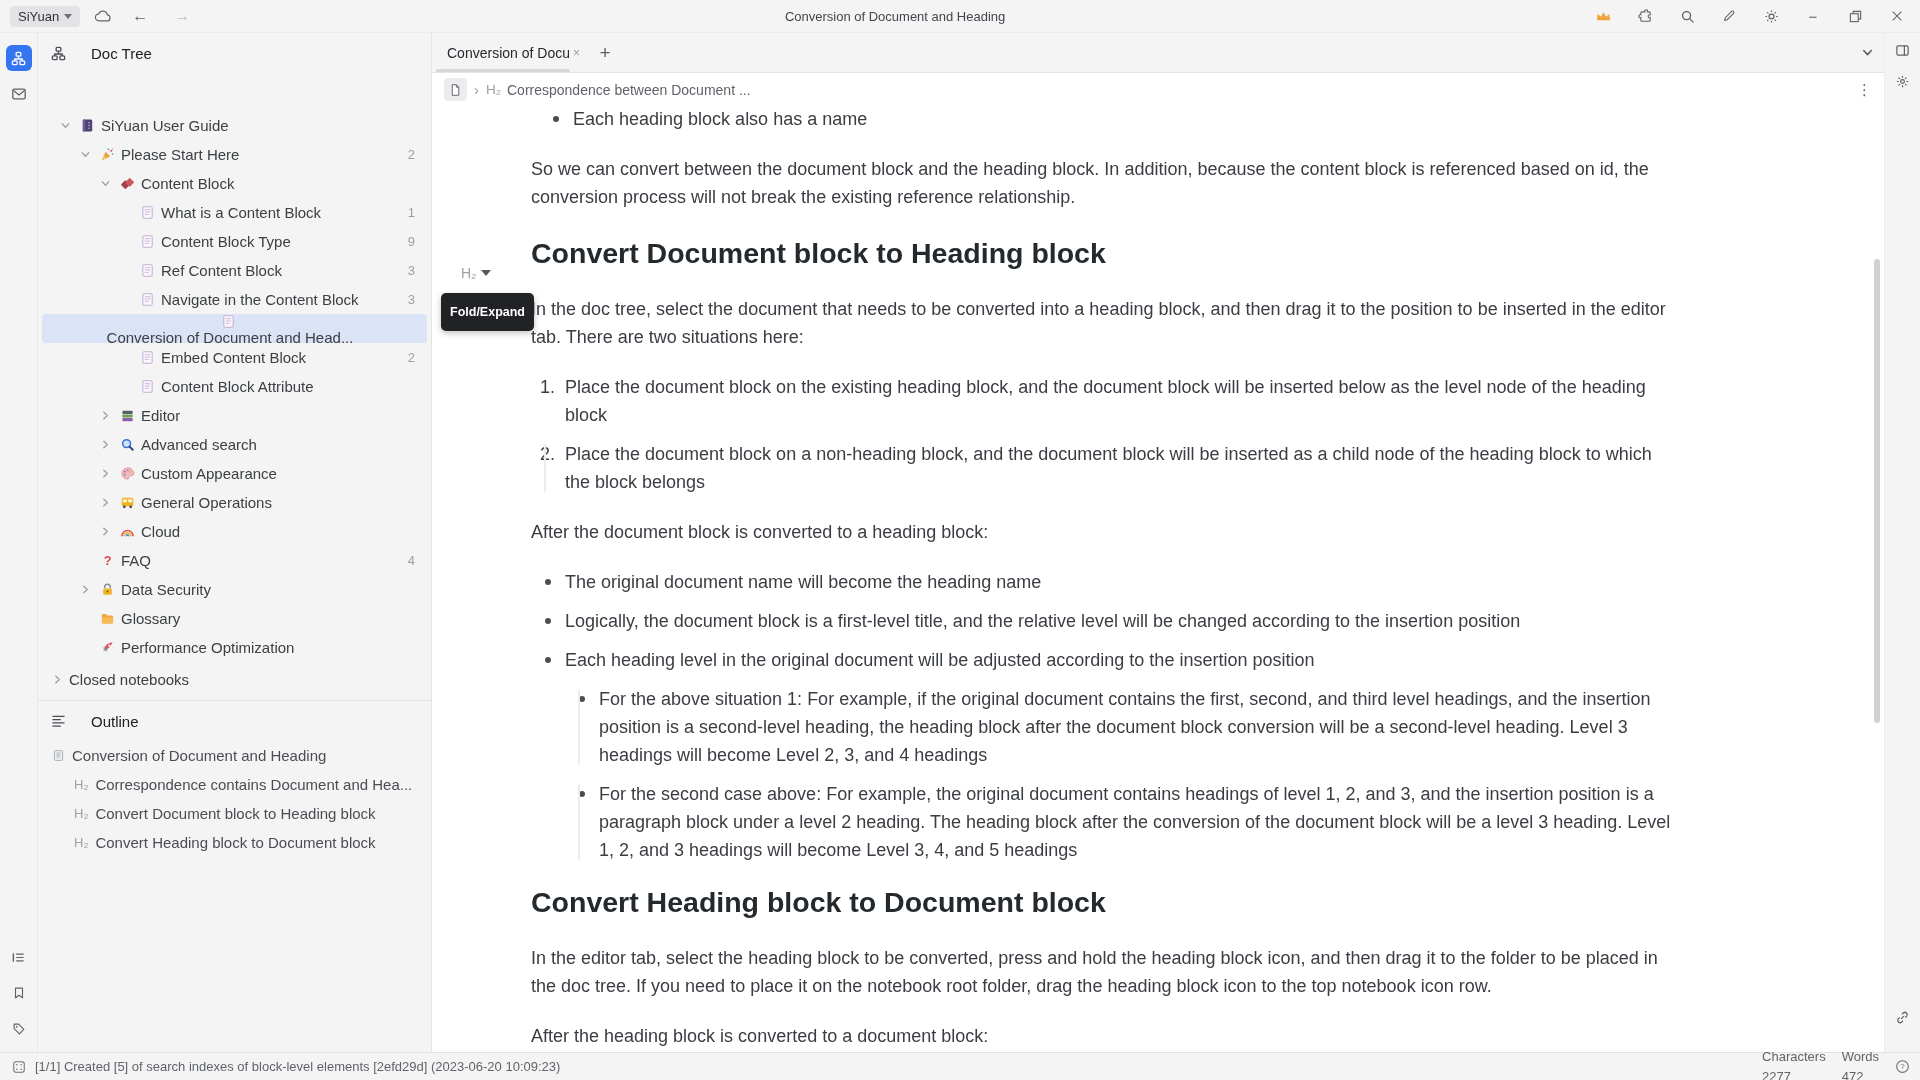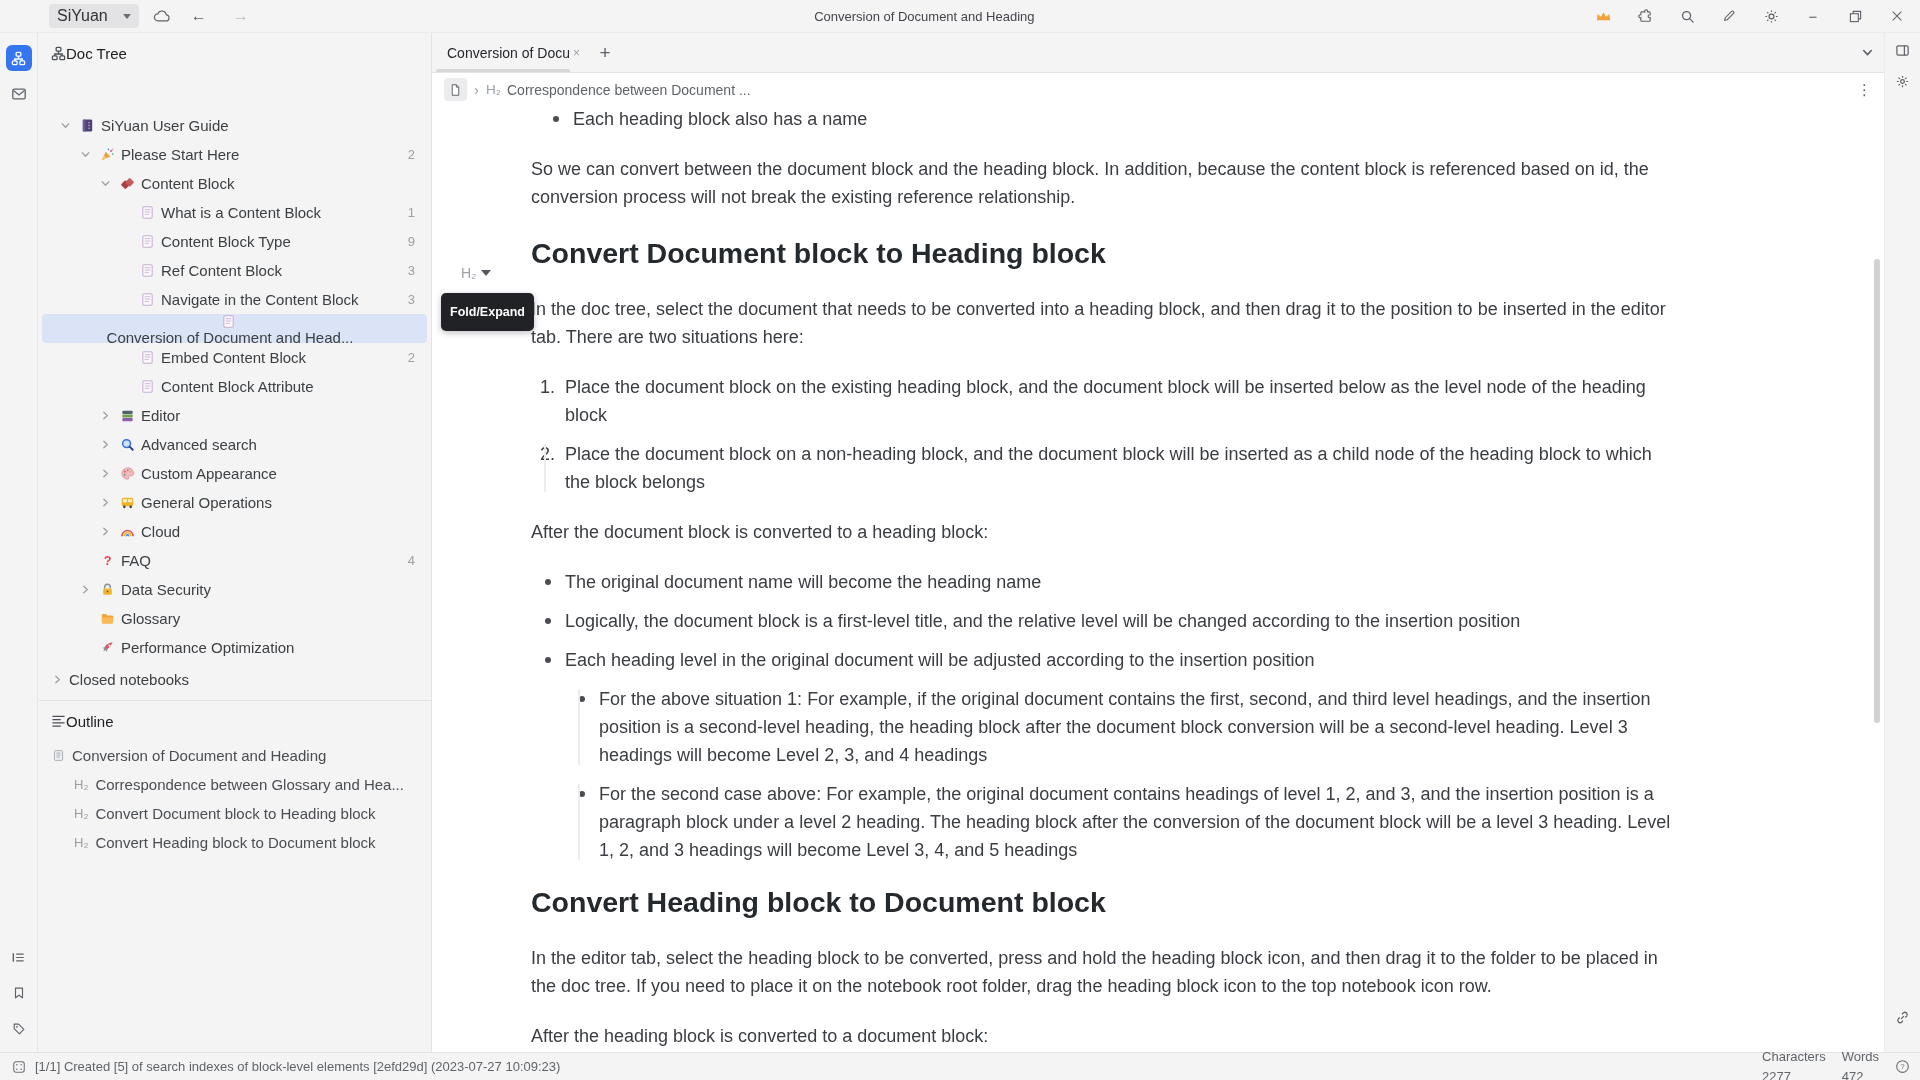--- a/index.html
+++ b/index.html
@@ -3,40 +3,40 @@
 <meta charset="utf-8">
 <style>
   * { margin:0; padding:0; box-sizing:border-box; }
   html,body { width:1920px; height:1080px; overflow:hidden; }
   body { font-family:"Liberation Sans","DejaVu Sans",sans-serif; background:#f4f4f5; color:#3c4043; }
   svg { display:block; }
 
   
   .titlebar { height:33px; display:flex; align-items:center; background:#f4f4f5; border-bottom:1px solid #ececee; padding:0 10px; position:relative; }
   .tb-left { display:flex; align-items:center; gap:14px; flex:none; }
-  .appmenu { display:flex; align-items:center; gap:15px; background:#e3e3e6; border-radius:4px; padding:3px 8px; font-size:16px; color:#2f3237; cursor:pointer;margin-left:39px; }
+  .appmenu { display:flex; align-items:center; gap:5px; background:#e3e3e6; border-radius:4px; padding:3px 8px; font-size:13px; color:#2f3237; cursor:pointer; }
   .chev-dn { width:0;height:0;border-left:4px solid transparent;border-right:4px solid transparent;border-top:5px solid #6b7075; }
   .navbtn { font-size:16px; color:#5f6368; padding:0 6px; cursor:pointer; line-height:1; }
   .navbtn.disabled { color:#bcbfc4; }
   .tb-title { flex:1; text-align:center; font-size:13px; color:#43464c; }
   .tb-right { display:flex; align-items:center; gap:24px; flex:none; padding-right:4px; }
   .tb-ic { cursor:pointer; display:flex; align-items:center; justify-content:center; width:18px; height:18px; color:#5f6368; font-size:15px; }
 
   
   .app { display:flex; height:1019px; }
 
   
   .dock-left { width:38px; background:#f4f4f5; border-right:1px solid #e8e8ea; display:flex; flex-direction:column; align-items:center; padding:12px 0 10px; }
   .dock-btn { width:26px; height:26px; border-radius:6px; display:flex; align-items:center; justify-content:center; margin-bottom:10px; cursor:pointer; }
   .dock-btn.active { background:#3575f0; }
   .dock-spacer { flex:1; }
 
   
   .sidebar { width:394px; background:#f4f4f5; border-right:1px solid #e3e3e5; display:flex; flex-direction:column; overflow:hidden; }
-  .panel-head { display:flex; align-items:center; gap:0; height:40px; padding:0 13px; font-size:15px; color:#202124; flex:none; }
+  .panel-head { display:flex; align-items:center; gap:25px; height:40px; padding:0 13px; font-size:15px; color:#202124; flex:none; }
   .tree { flex:none;margin-top:38px; }
   .tree-row { display:flex; align-items:center; height:29px; margin:0 4px; padding-right:12px; border-radius:4px; font-size:15px; color:#3c4043; cursor:pointer; }
   .tree-row.selected { background:#dbe3f7;flex-direction:column; }
   .t-ind { flex:none; }
   .t-arrow { width:22px; flex:none; display:flex; justify-content:center; align-items:center; }
   .t-icon { width:22px; flex:none; display:flex; justify-content:center; align-items:center; }
   .t-label { flex:1; white-space:nowrap; overflow:hidden; text-overflow:ellipsis; padding-left:3px; }
   .t-count { color:#9aa0a6; font-size:13px; padding-left:8px; }
   .closed-row { display:flex; align-items:center; gap:6px; height:34px; padding:0 14px; font-size:15px; color:#3c4043; cursor:pointer; }
   .side-divider { border-top:1px solid #e4e4e6; margin-top:4px; }
@@ -496,21 +496,21 @@
           <span>
             <svg width="13" height="13" viewBox="0 0 16 16">
               <rect x="3" y="2" width="10" height="12" rx="1.3" fill="#eef0f2" stroke="#9aa0a6" stroke-width="1"></rect>
               <path d="M5.5 5h5M5.5 7.5h5M5.5 10h4" stroke="#9aa0a6" stroke-width="1"></path>
             </svg>
           </span>
           <span class="o-label">Conversion of Document and Heading</span>
         </div>
         <div class="o-row o-h2">
           <span class="o-tag">H₂</span>
-          <span class="o-label">Correspondence between Glossary and Hea...</span>
+          <span class="o-label">Correspondence contains Document and Hea...</span>
         </div>
         <div class="o-row o-h2">
           <span class="o-tag">H₂</span>
           <span class="o-label">Convert Document block to Heading block</span>
         </div>
         <div class="o-row o-h2">
           <span class="o-tag">H₂</span>
           <span class="o-label">Convert Heading block to Document block</span>
         </div>
       </div>
@@ -616,21 +616,21 @@
   <div class="sb-left">
     <span>
       <svg width="14" height="14" viewBox="0 0 16 16">
           <rect x="2" y="2" width="12" height="12" rx="2.5" fill="none" stroke="#6b7075" stroke-width="1.2"></rect>
           <circle cx="5.5" cy="5.5" r=".9" fill="#6b7075"></circle>
           <circle cx="10.5" cy="5.5" r=".9" fill="#6b7075"></circle>
           <circle cx="5.5" cy="10.5" r=".9" fill="#6b7075"></circle>
           <circle cx="10.5" cy="10.5" r=".9" fill="#6b7075"></circle>
         </svg>
     </span>
-    <span>[1/1] Created [5] of search indexes of block-level elements [2efd29d] (2023-07-27 10:09:23)</span>
+    <span>[1/1] Created [5] of search indexes of block-level elements [2efd29d] (2023-06-20 10:09:23)</span>
   </div>
   <div class="sb-right">
     <span class="sb-counter">
       <span>Characters</span>
         <span>2277</span>
     </span>
     <span class="sb-counter">
       <span>Words</span>
         <span>472</span>
     </span>

